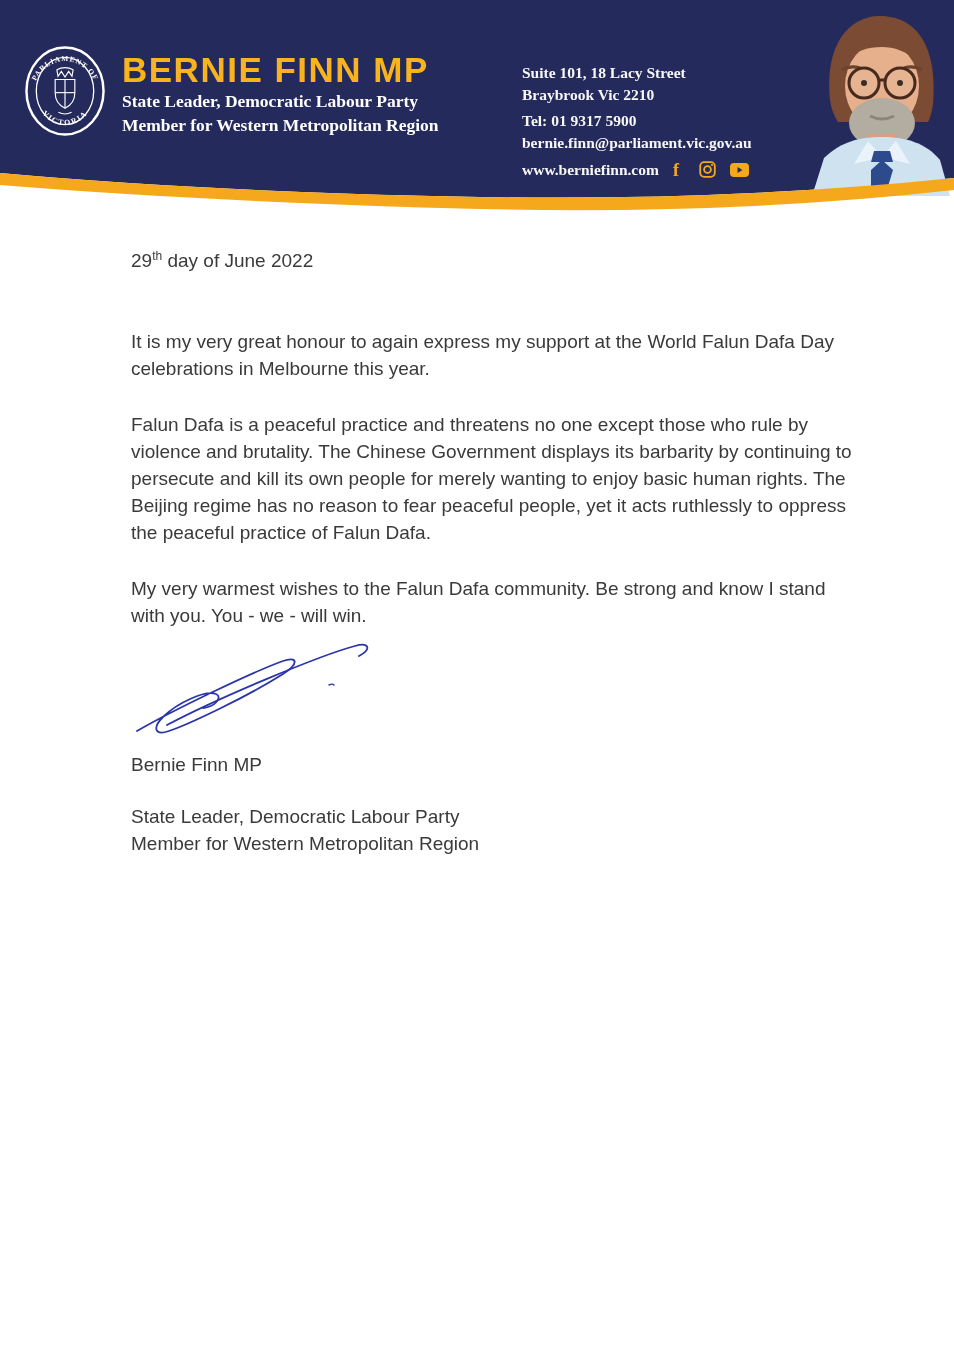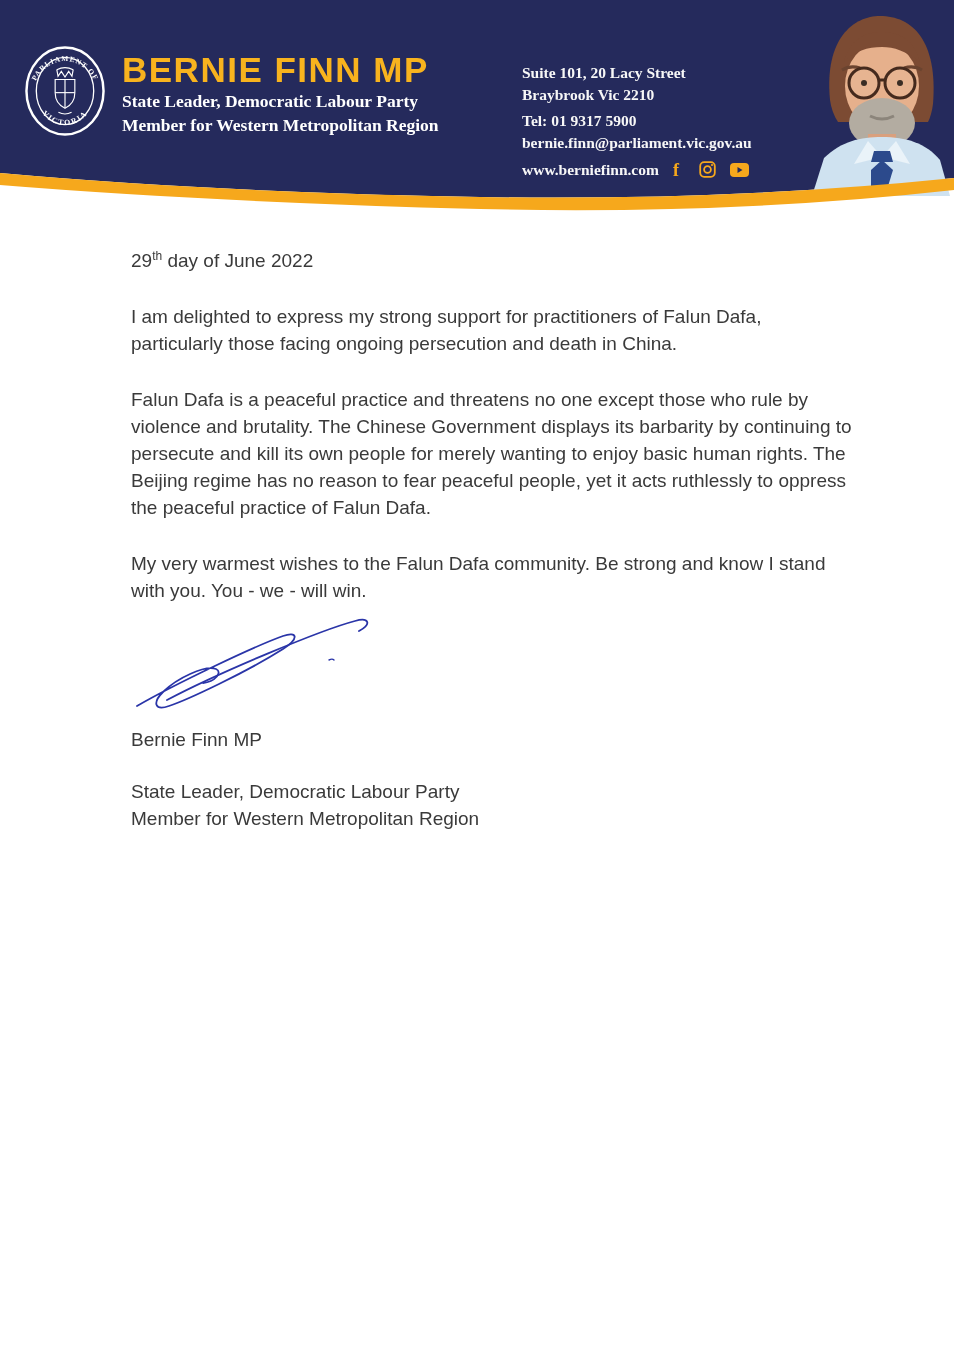--- a/index.html
+++ b/index.html
@@ -111,21 +111,21 @@
       </g>
     </svg>
 
     <div class="title-block">
       <div class="mp-title">BERNIE FINN MP</div>
       <div class="subtitle">State Leader, Democratic Labour Party</div>
       <div class="subtitle">Member for Western Metropolitan Region</div>
     </div>
 
     <div class="contact-block">
-      <div>Suite 101, 20 Lacy Street</div>
+      <div>Suite 101, 18 Lacy Street</div>
       <div>Braybrook Vic 2210</div>
       <div class="contact-gap"></div>
       <div>Tel: 01 9317 5900</div>
       <div>bernie.finn@parliament.vic.gov.au</div>
       <div class="website-row">
         <span>www.berniefinn.com</span>
 
         <svg class="social-icon" width="12" height="18" viewBox="0 0 12 18">
           <text x="0" y="15" font-family="Liberation Serif, serif" font-size="18" font-weight="bold" fill="#f6a81c">f</text>
         </svg>
@@ -142,21 +142,21 @@
         </svg>
       </div>
     </div>
   </div>
 
   <div class="letter">
 
     <p class="date-line"><span>29</span><sup>th</sup><span> day of June 2022</span></p>
 
 
-    <p class="para">I am delighted to express my strong support for practitioners of Falun Dafa, particularly those facing ongoing persecution and death in China.</p>
+    <p class="para first">It is my very great honour to again express my support at the World Falun Dafa Day celebrations in Melbourne this year.</p>
     <p class="para">Falun Dafa is a peaceful practice and threatens no one except those who rule by violence and brutality. The Chinese Government displays its barbarity by continuing to persecute and kill its own people for merely wanting to enjoy basic human rights. The Beijing regime has no reason to fear peaceful people, yet it acts ruthlessly to oppress the peaceful practice of Falun Dafa.</p>
     <p class="para">My very warmest wishes to the Falun Dafa community. Be strong and know I stand with you. You - we - will win.</p>
 
 
     <div class="signature-wrap">
       <svg width="300" height="100" viewBox="0 0 300 100">
         <g fill="none" stroke="#2a35a8" stroke-width="1.8" stroke-linecap="round">
           <path d="M12,94 C50,72 130,34 158,24 C172,19 175,26 158,37 C120,61 62,88 44,94 C30,99 27,91 38,80 C52,66 80,53 91,57 C98,60 90,70 78,71"></path>
           <path d="M42,88 C95,60 196,18 230,9 C244,5 247,12 234,19"></path>
           <path d="M204,48 C206,47 208,47 209,48" stroke-width="1.4"></path>

